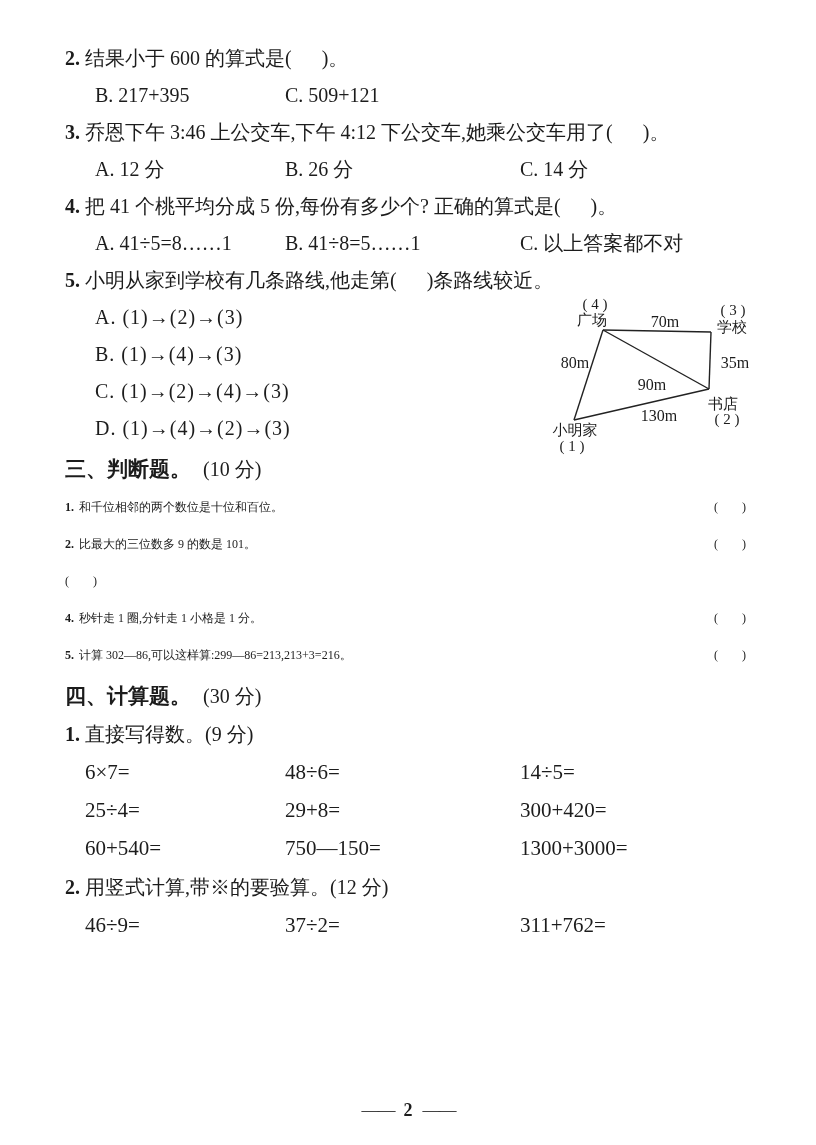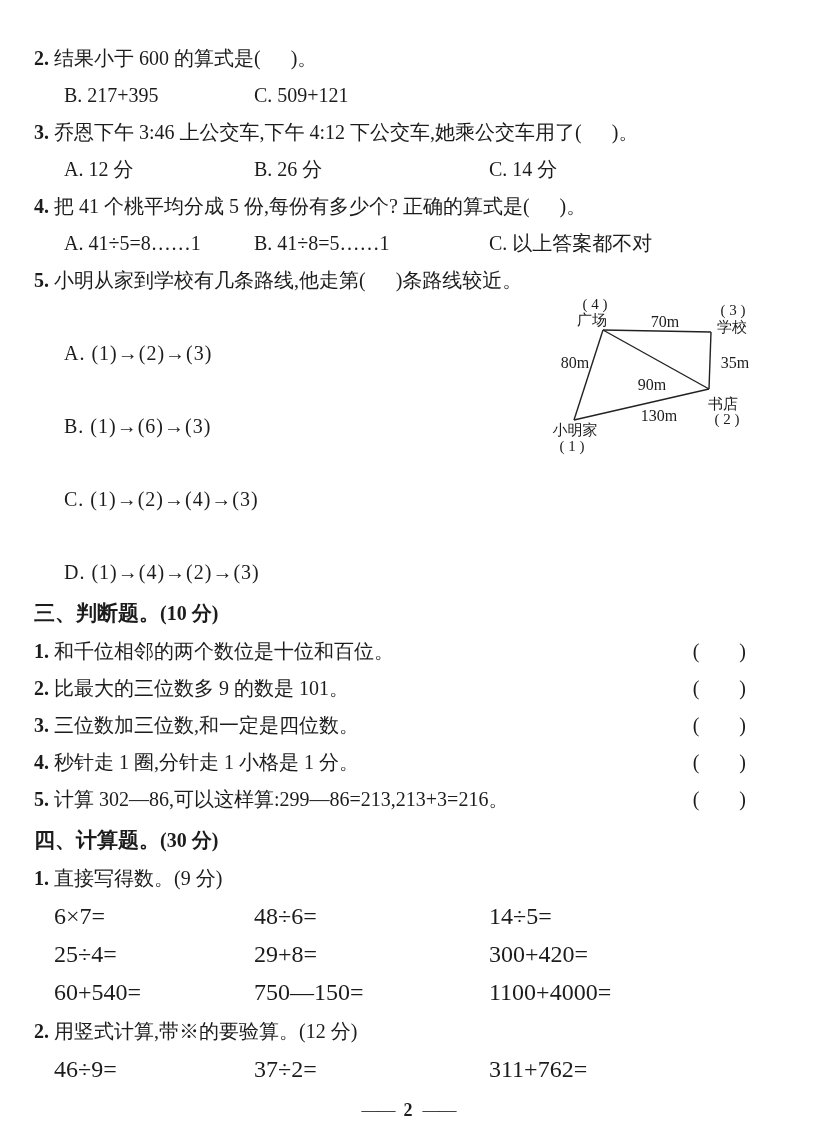--- a/index.html
+++ b/index.html
@@ -6,47 +6,47 @@
   html, body { background: #ffffff; }
   body {
     width: 816px; height: 1145px;
     font-family: "Liberation Serif", "DejaVu Serif", serif;
     color: #1c1c1c;
     overflow: hidden;
   }
   .page {
     position: relative;
     width: 816px; height: 1145px;
-    padding: 40px 68px 0 34px;
+    padding: 40px 68px 0 65px;
     background: #ffffff;
   }
   .line { line-height: 37px; font-size: 20px; white-space: pre; }
   .qnum { font-weight: bold; padding-right: 5px; }
   .qtext { }
   .opts3 {
     display: grid;
     grid-template-columns: 190px 235px auto;
     padding-left: 30px;
     line-height: 37px; font-size: 20px; white-space: pre;
   }
   .q5-opts { padding-left: 30px; }
-  .q5-opts .line { letter-spacing: 1px; margin-top: 36px; }
+  .q5-opts .line { letter-spacing: 1px; }
   .sec-header { line-height: 40px; font-size: 21px; white-space: pre; margin-top: 2px; }
   .sec-title { font-weight: bold; }
-  .sec-score { font-weight: bold; font-size: 20px; }
+  .sec-score { font-weight: normal; font-size: 20px; margin-left: 12px; }
   .judge-item {
     display: flex; justify-content: space-between;
-    line-height: 37px; font-size: 20px; white-space: pre; gap: 44px;
+    line-height: 37px; font-size: 12px; white-space: pre; gap: 44px;
   }
   .judge-blank { white-space: pre; padding-right: 2px; }
   .calc-grid {
     display: grid;
     grid-template-columns: 200px 235px auto;
     padding-left: 20px;
-    line-height: 38px; font-size: 24px; white-space: pre;
+    line-height: 38px; font-size: 21px; white-space: pre;
   }
   .route-diagram {
     position: absolute;
     left: 535px; top: 292px;
     width: 272px; height: 172px;
   }
   .route-diagram text {
     font-family: "Liberation Serif", "DejaVu Serif", serif;
     fill: #1c1c1c;
   }
@@ -85,21 +85,21 @@
     <div class="line"><span class="qnum">4.</span><span class="qtext">把 41 个桃平均分成 5 份,每份有多少个? 正确的算式是(      )。</span></div>
     <div class="opts3">
       <span>A. 41÷5=8……1</span>
       <span>B. 41÷8=5……1</span>
       <span>C. 以上答案都不对</span>
     </div>
 
     <div class="line"><span class="qnum">5.</span><span class="qtext">小明从家到学校有几条路线,他走第(      )条路线较近。</span></div>
     <div class="q5-opts">
       <div class="line">A. (1)→(2)→(3)</div>
-      <div class="line">B. (1)→(6)→(3)</div>
+      <div class="line">B. (1)→(4)→(3)</div>
       <div class="line">C. (1)→(2)→(4)→(3)</div>
       <div class="line">D. (1)→(4)→(2)→(3)</div>
     </div>
   </section>
 
   <svg class="route-diagram" viewBox="0 0 272 172">
     <g stroke="#222222" stroke-width="1.4" fill="none">
       <line x1="68" y1="38" x2="176" y2="40"></line>
       <line x1="176" y1="40" x2="174" y2="97"></line>
       <line x1="68" y1="38" x2="174" y2="97"></line>
@@ -126,21 +126,20 @@
 
     <div class="judge-item">
       <span><span class="qnum">1.</span><span>和千位相邻的两个数位是十位和百位。</span></span>
       <span class="judge-blank">(        )</span>
     </div>
     <div class="judge-item">
       <span><span class="qnum">2.</span><span>比最大的三位数多 9 的数是 101。</span></span>
       <span class="judge-blank">(        )</span>
     </div>
     <div class="judge-item">
-      <span><span class="qnum">3.</span><span>三位数加三位数,和一定是四位数。</span></span>
       <span class="judge-blank">(        )</span>
     </div>
     <div class="judge-item">
       <span><span class="qnum">4.</span><span>秒针走 1 圈,分针走 1 小格是 1 分。</span></span>
       <span class="judge-blank">(        )</span>
     </div>
     <div class="judge-item">
       <span><span class="qnum">5.</span><span>计算 302—86,可以这样算:299—86=213,213+3=216。</span></span>
       <span class="judge-blank">(        )</span>
     </div>
@@ -157,21 +156,21 @@
       <span>14÷5=</span>
     </div>
     <div class="calc-grid">
       <span>25÷4=</span>
       <span>29+8=</span>
       <span>300+420=</span>
     </div>
     <div class="calc-grid">
       <span>60+540=</span>
       <span>750—150=</span>
-      <span>1100+4000=</span>
+      <span>1300+3000=</span>
     </div>
 
     <div class="line" style="margin-top:2px;"><span class="qnum">2.</span><span>用竖式计算,带※的要验算。(12 分)</span></div>
 
     <div class="calc-grid">
       <span>46÷9=</span>
       <span>37÷2=</span>
       <span>311+762=</span>
     </div>
   </section>

